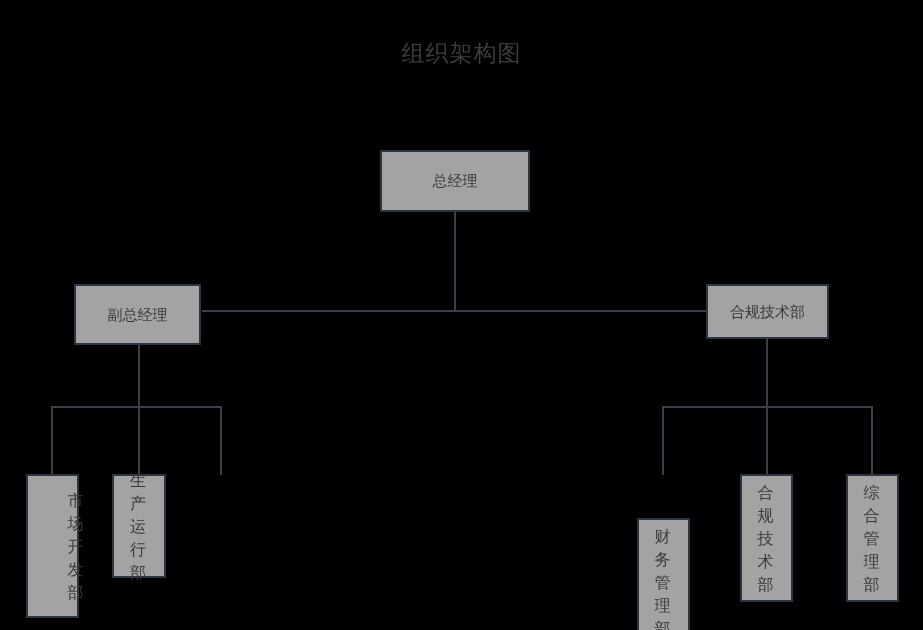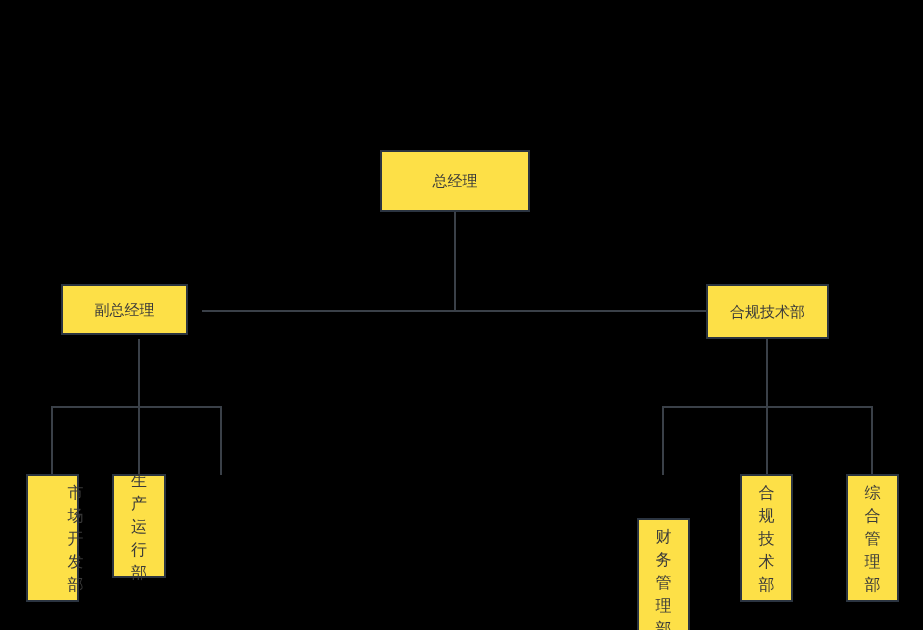--- a/index.html
+++ b/index.html
@@ -38,26 +38,26 @@
     position: absolute;
     background: #3a4048;
   }
   .line-v { width: 2px; }
   .line-h { height: 2px; }
 
   
   .node {
     position: absolute;
     box-sizing: border-box;
-    background: #fde047;
+    background: #a3a3a3;
     border: 2px solid #2b3440;
     display: flex;
     align-items: center;
     justify-content: center;
-    text-align: center;
+    text-align: left;
     color: #3a3a3a;
     font-family: Liberation Serif, serif;
   }
   .node-label {
     display: block;
     font-size: 15px;
     line-height: 22px;
     color: #3a3a3a;
     white-space: pre-line;
   }
@@ -72,20 +72,21 @@
     width: 18px;
     word-break: break-all;
     white-space: normal;
   }
 </style>
 </head>
 <body>
 
 <div id="canvas">
 
+  <div class="chart-title">组织架构图</div>
 
   <div class="line line-v" style="left:454px; top:212px; height:100px;"></div>
 
   <div class="line line-h" style="left:202px; top:310px; width:506px;"></div>
 
   <div class="line line-v" style="left:138px; top:339px; height:69px;"></div>
   <div class="line line-h" style="left:51px; top:406px; width:170px;"></div>
   <div class="line line-v" style="left:51px; top:406px; height:69px;"></div>
   <div class="line line-v" style="left:138px; top:406px; height:69px;"></div>
   <div class="line line-v" style="left:220px; top:406px; height:69px;"></div>
@@ -93,29 +94,29 @@
   <div class="line line-v" style="left:766px; top:339px; height:69px;"></div>
   <div class="line line-h" style="left:662px; top:406px; width:209px;"></div>
   <div class="line line-v" style="left:662px; top:406px; height:69px;"></div>
   <div class="line line-v" style="left:766px; top:406px; height:69px;"></div>
   <div class="line line-v" style="left:871px; top:406px; height:69px;"></div>
 
   <div class="node node-wide" style="left:380px; top:150px; width:150px; height:62px;">
     <span class="node-label">总经理</span>
   </div>
 
-  <div class="node node-wide" style="left:61px; top:284px; width:127px; height:51px;">
+  <div class="node node-wide" style="left:74px; top:284px; width:127px; height:61px;">
     <span class="node-label">副总经理</span>
   </div>
 
   <div class="node node-wide" style="left:706px; top:284px; width:123px; height:55px;">
     <span class="node-label">合规技术部</span>
   </div>
 
-  <div class="node node-narrow" style="left:26px; top:474px; width:53px; height:128px;padding-left:46px;">
+  <div class="node node-narrow" style="left:26px; top:474px; width:53px; height:144px;padding-left:46px;">
     <span class="node-label">市场开发部</span>
   </div>
 
   <div class="node node-narrow" style="left:112px; top:474px; width:54px; height:104px;">
     <span class="node-label">生产运行部</span>
   </div>
 
 
   <div class="node node-narrow" style="left:637px; top:474px; width:53px; height:128px;margin-top:44px;">
     <span class="node-label">财务管理部</span>

